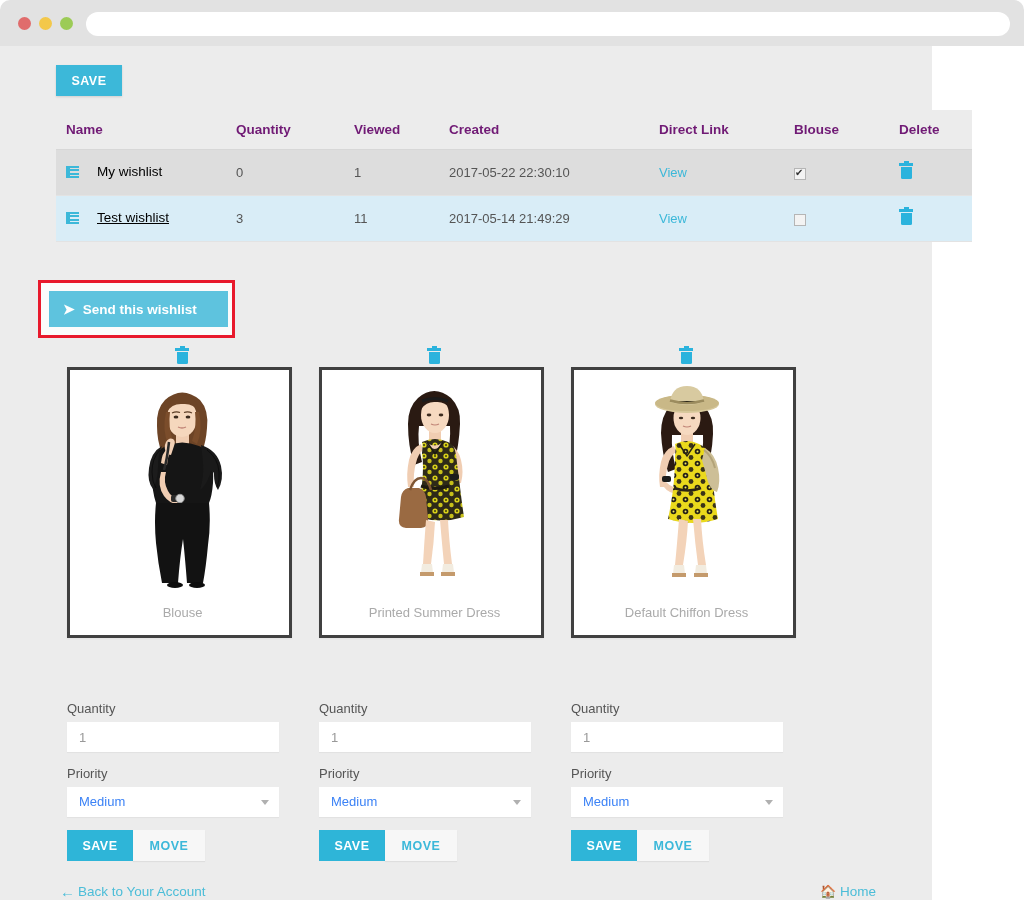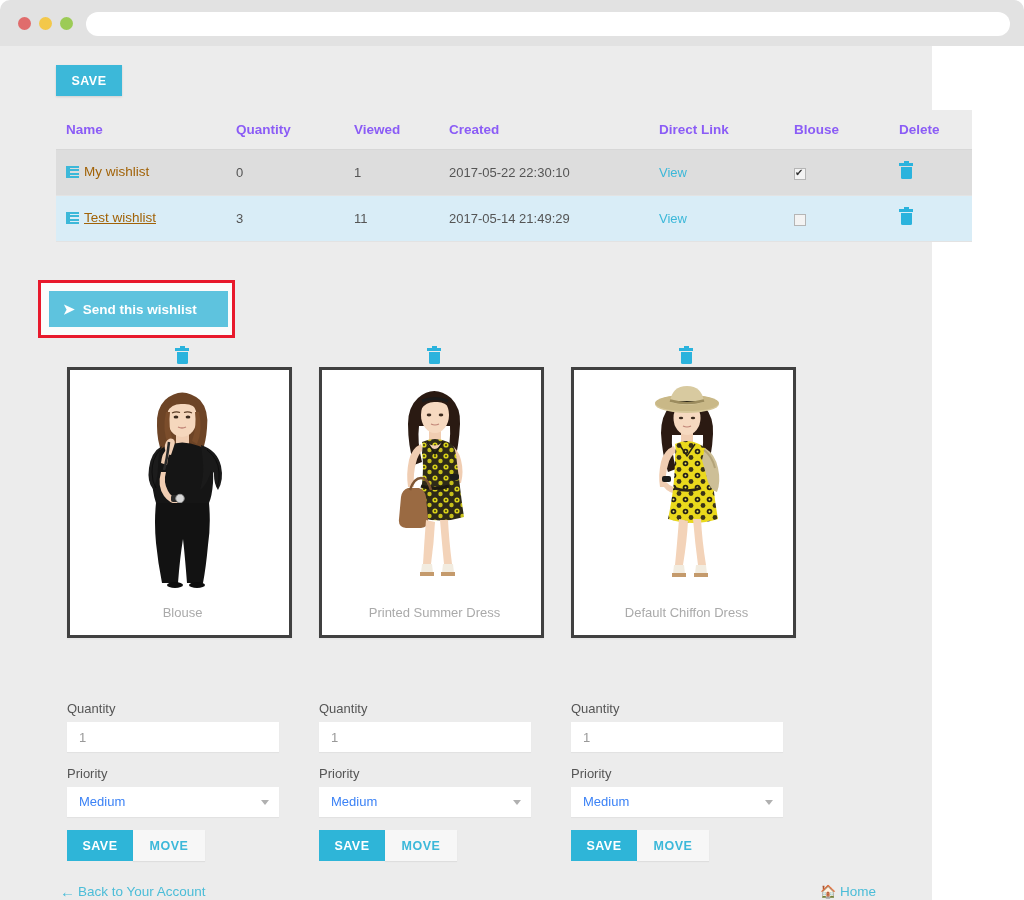--- a/index.html
+++ b/index.html
@@ -61,21 +61,21 @@
   .wl-table {
     position: absolute; left: 56px; top: 64px;
     width: 916px;
     border-collapse: collapse;
     font-size: 13px;
   }
   .wl-table thead th {
     text-align: left;
     font-size: 13.5px;
     font-weight: bold;
-    color: #8b5cf6;
+    color: #701a75;
     padding: 12px 0 12px 10px;
     border-bottom: 1px solid #d7d7d7;
     background: #ececec;
   }
   .wl-table tbody td {
     padding: 13px 0 13px 10px;
     color: #555555;
     font-size: 13px;
     vertical-align: middle;
     border-bottom: 1px solid #e3e3e3;
@@ -85,24 +85,24 @@
 
   .col-name   { width: 170px; }
   .col-qty    { width: 118px; }
   .col-viewed { width: 95px;  }
   .col-created{ width: 210px; }
   .col-link   { width: 135px; }
   .col-default{ width: 105px; }
   .col-delete { width: 83px;  }
 
   .wl-link {
-    color: #a16207;
+    color: #000000;
     text-decoration: none;
     font-size: 13.5px;
-    display: inline-flex; align-items: center; gap: 5px;
+    display: inline-flex; align-items: center; gap: 18px;
   }
   .wl-link.underlined { text-decoration: underline; }
 
   
   .list-icon { display: inline-block; width: 13px; height: 12px; position: relative; }
   .list-icon i {
     position: absolute; left: 0; height: 2px; width: 13px;
     background: #3cb8d9; display: block;
   }
   .list-icon i:nth-child(1){ top: 0; }

